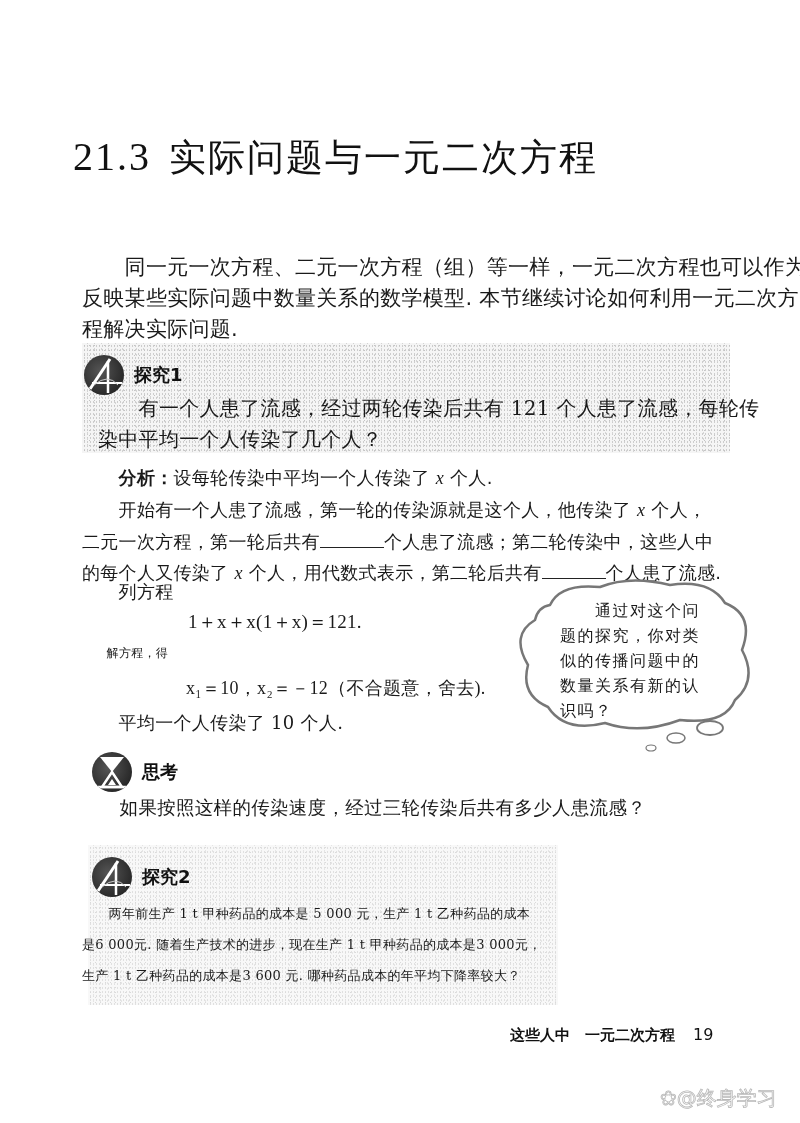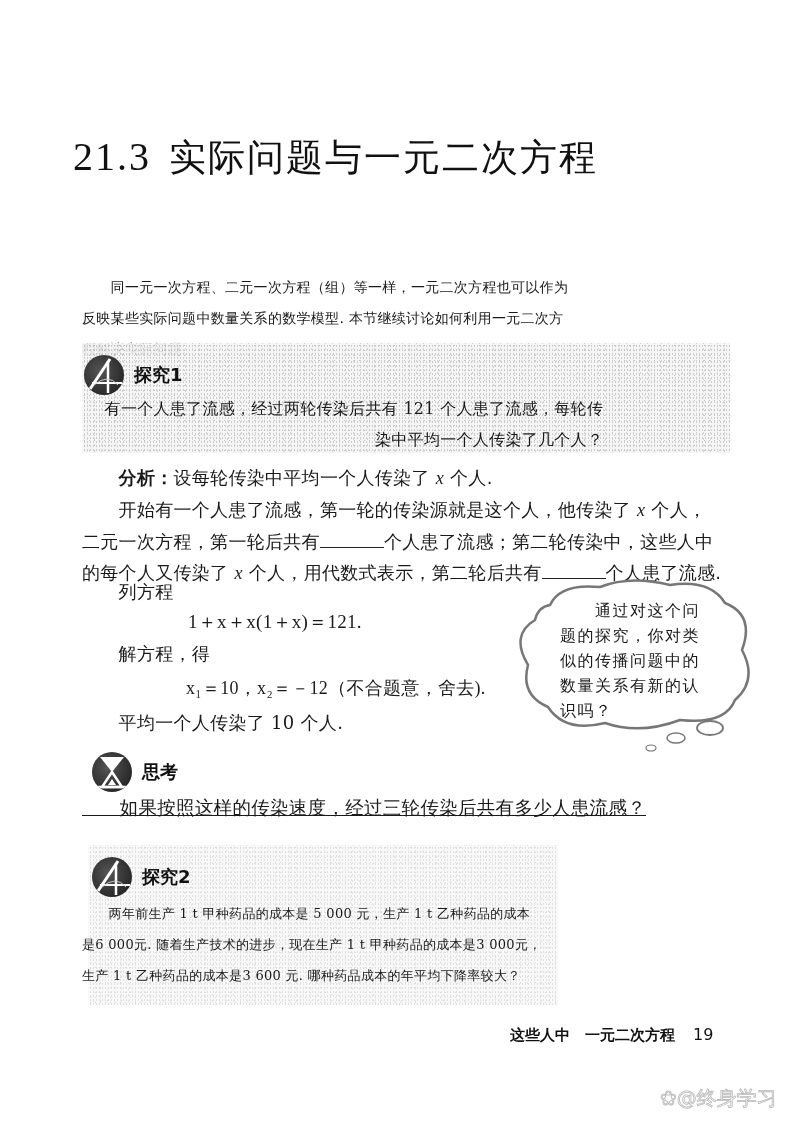--- a/index.html
+++ b/index.html
@@ -9,21 +9,21 @@
     font-family: "DejaVu Serif", "Liberation Serif", serif;
   }
   .abs { position: absolute; }
   .title {
     left: 73px; top: 133px; font-size: 37px; letter-spacing: 2px;
     font-family: "DejaVu Serif", serif; color: #111;
     white-space: nowrap;
   }
   .title .num { margin-right: 18px; font-family: "Liberation Serif", serif; font-size: 40px; }
   .para { font-size: 19px; line-height: 31px; white-space: nowrap; letter-spacing: 0.3px; }
-  .intro { left: 82px; top: 252px; width: 680px; font-family: "DejaVu Sans", sans-serif; font-size: 14px; margin-top: 20px; }
+  .intro { left: 82px; top: 252px; width: 680px; font-family: "DejaVu Sans", sans-serif; font-size: 21px; }
   .speckle {
     background-color: #f4f4f4;
     background-image:
       radial-gradient(#bdbdbd 0.7px, transparent 0.9px),
       radial-gradient(#d0d0d0 0.6px, transparent 0.8px),
       radial-gradient(#c8c8c8 0.5px, transparent 0.7px);
     background-size: 5px 5px, 7px 6px, 3px 4px;
     background-position: 0 0, 2px 3px, 1px 1px;
   }
   .speck1 { left: 82px; top: 343px; width: 648px; height: 110px; opacity: 0.9; }
@@ -69,21 +69,21 @@
     <svg width="40" height="40" viewBox="0 0 40 40">
       <line x1="6" y1="34" x2="26" y2="4" stroke="#fff" stroke-width="3"></line>
       <line x1="24" y1="6" x2="24" y2="38" stroke="#fff" stroke-width="2.5"></line>
       <line x1="8" y1="28" x2="38" y2="28" stroke="#fff" stroke-width="2"></line>
       <path d="M10 30 Q24 18 34 30" stroke="#ccc" stroke-width="1" fill="none"></path>
     </svg>
   </div>
   <span class="head-label">探究1</span>
 </div>
 
-<div class="abs para" style="left:72px; top:393px; font-size:16px;text-align:right;">
+<div class="abs para" style="left:98px; top:393px; font-size:20px;">
   <div>　　有一个人患了流感，经过两轮传染后共有 121 个人患了流感，每轮传</div>
   <div>染中平均一个人传染了几个人？</div>
 </div>
 
 <div class="abs para" style="left:82px; top:462px; font-family:'DejaVu Sans',sans-serif; font-size:18px;">
   <div>
     <span>　　</span><span style="font-weight:bold;">分析：</span><span>设每轮传染中平均一个人传染了 </span><span class="math">x</span><span> 个人.</span>
   </div>
   <div>
     <span>　　开始有一个人患了流感，第一轮的传染源就是这个人，他传染了 </span><span class="math">x</span><span> 个人，</span>
@@ -91,21 +91,21 @@
   <div>
     <span>二元一次方程，第一轮后共有</span><span class="blank"></span><span>个人患了流感；第二轮传染中，这些人中</span>
   </div>
   <div>
     <span>的每个人又传染了 </span><span class="math">x</span><span> 个人，用代数式表示，第二轮后共有</span><span class="blank"></span><span>个人患了流感.</span>
   </div>
 </div>
 
 <div class="abs para" style="left:82px; top:576px; font-size:18px;">　　列方程</div>
 <div class="abs para math" style="left:188px; top:606px; font-size:19px; font-style:normal;">1＋x＋x(1＋x)＝121.</div>
-<div class="abs para" style="left:82px; top:638px; font-size:18px;">　　解方程，得</div>
+<div class="abs para" style="left:82px; top:638px; font-size:12px;">　　解方程，得</div>
 <div class="abs para" style="left:186px; top:673px; font-size:18px; font-family:'Liberation Serif',serif;">x₁＝10，x₂＝－12（不合题意，舍去).</div>
 <div class="abs para" style="left:82px; top:707px; font-size:18px;">　　平均一个人传染了 10 个人.</div>
 
 <svg class="abs cloud" viewBox="0 0 250 180">
   <path d="M40 30 Q50 8 90 12 Q120 0 160 10 Q200 4 215 28 Q245 40 232 75 Q248 105 225 125 Q215 150 170 145 Q130 160 95 148 Q55 158 38 132 Q10 120 18 90 Q0 60 25 45 Q28 32 40 30 Z" fill="#fff" stroke="#777" stroke-width="2.5"></path>
   <ellipse cx="200" cy="153" rx="13" ry="7" fill="#fff" stroke="#777" stroke-width="1.8"></ellipse>
   <ellipse cx="166" cy="163" rx="9" ry="5" fill="#fff" stroke="#777" stroke-width="1.5"></ellipse>
   <ellipse cx="141" cy="173" rx="5" ry="3" fill="#fff" stroke="#777" stroke-width="1.2"></ellipse>
 </svg>
 <div class="abs cloud-text">　　通过对这个问题的探究，你对类似的传播问题中的数量关系有新的认识吗？</div>
@@ -114,21 +114,21 @@
   <div class="badge">
     <svg width="40" height="40" viewBox="0 0 40 40">
       <path d="M8 5 L32 5 L20 20 Z" fill="#fff"></path>
       <path d="M20 20 L30 35 L10 35 Z" fill="none" stroke="#fff" stroke-width="2.5"></path>
       <line x1="6" y1="35" x2="34" y2="35" stroke="#fff" stroke-width="2.5"></line>
       <path d="M16 33 L20 27 L24 33 Z" fill="#fff"></path>
     </svg>
   </div>
   <span class="head-label">思考</span>
 </div>
-<div class="abs para" style="left:82px; top:792px; font-size:18.5px;text-decoration:underline;">　　如果按照这样的传染速度，经过三轮传染后共有多少人患流感？</div>
+<div class="abs para" style="left:82px; top:792px; font-size:18.5px;">　　如果按照这样的传染速度，经过三轮传染后共有多少人患流感？</div>
 
 <div class="abs section-head" style="left:92px; top:857px;">
   <div class="badge">
     <svg width="40" height="40" viewBox="0 0 40 40">
       <line x1="6" y1="34" x2="26" y2="4" stroke="#fff" stroke-width="3"></line>
       <line x1="24" y1="6" x2="24" y2="38" stroke="#fff" stroke-width="2.5"></line>
       <line x1="8" y1="28" x2="38" y2="28" stroke="#fff" stroke-width="2"></line>
       <path d="M10 30 Q24 18 34 30" stroke="#ccc" stroke-width="1" fill="none"></path>
     </svg>
   </div>

